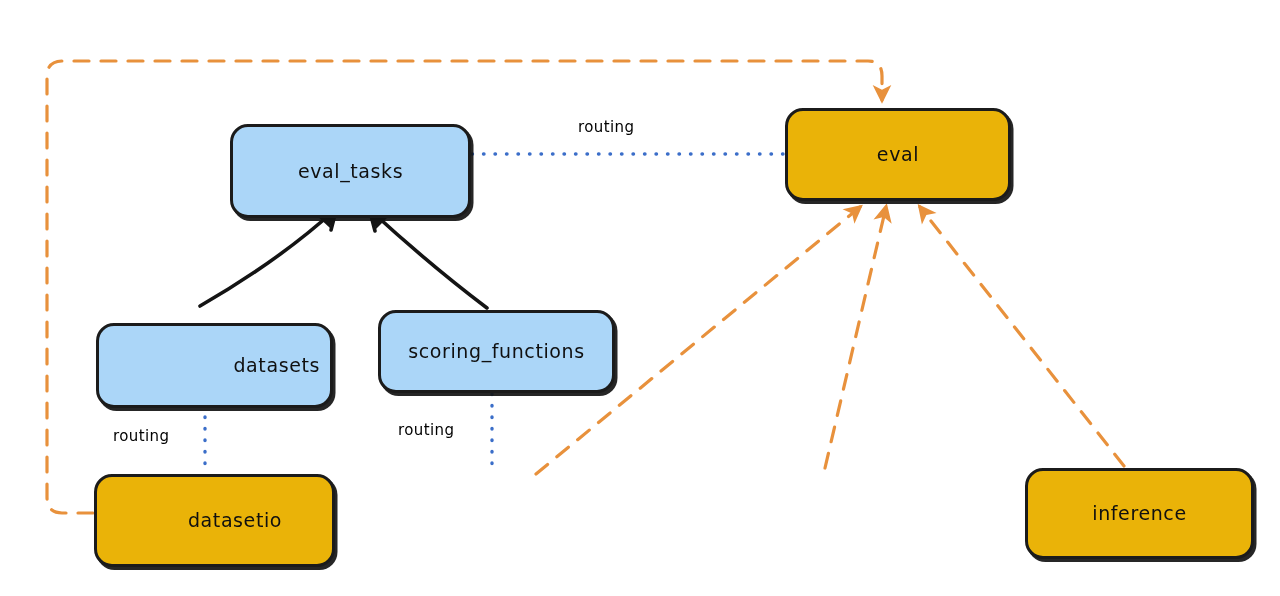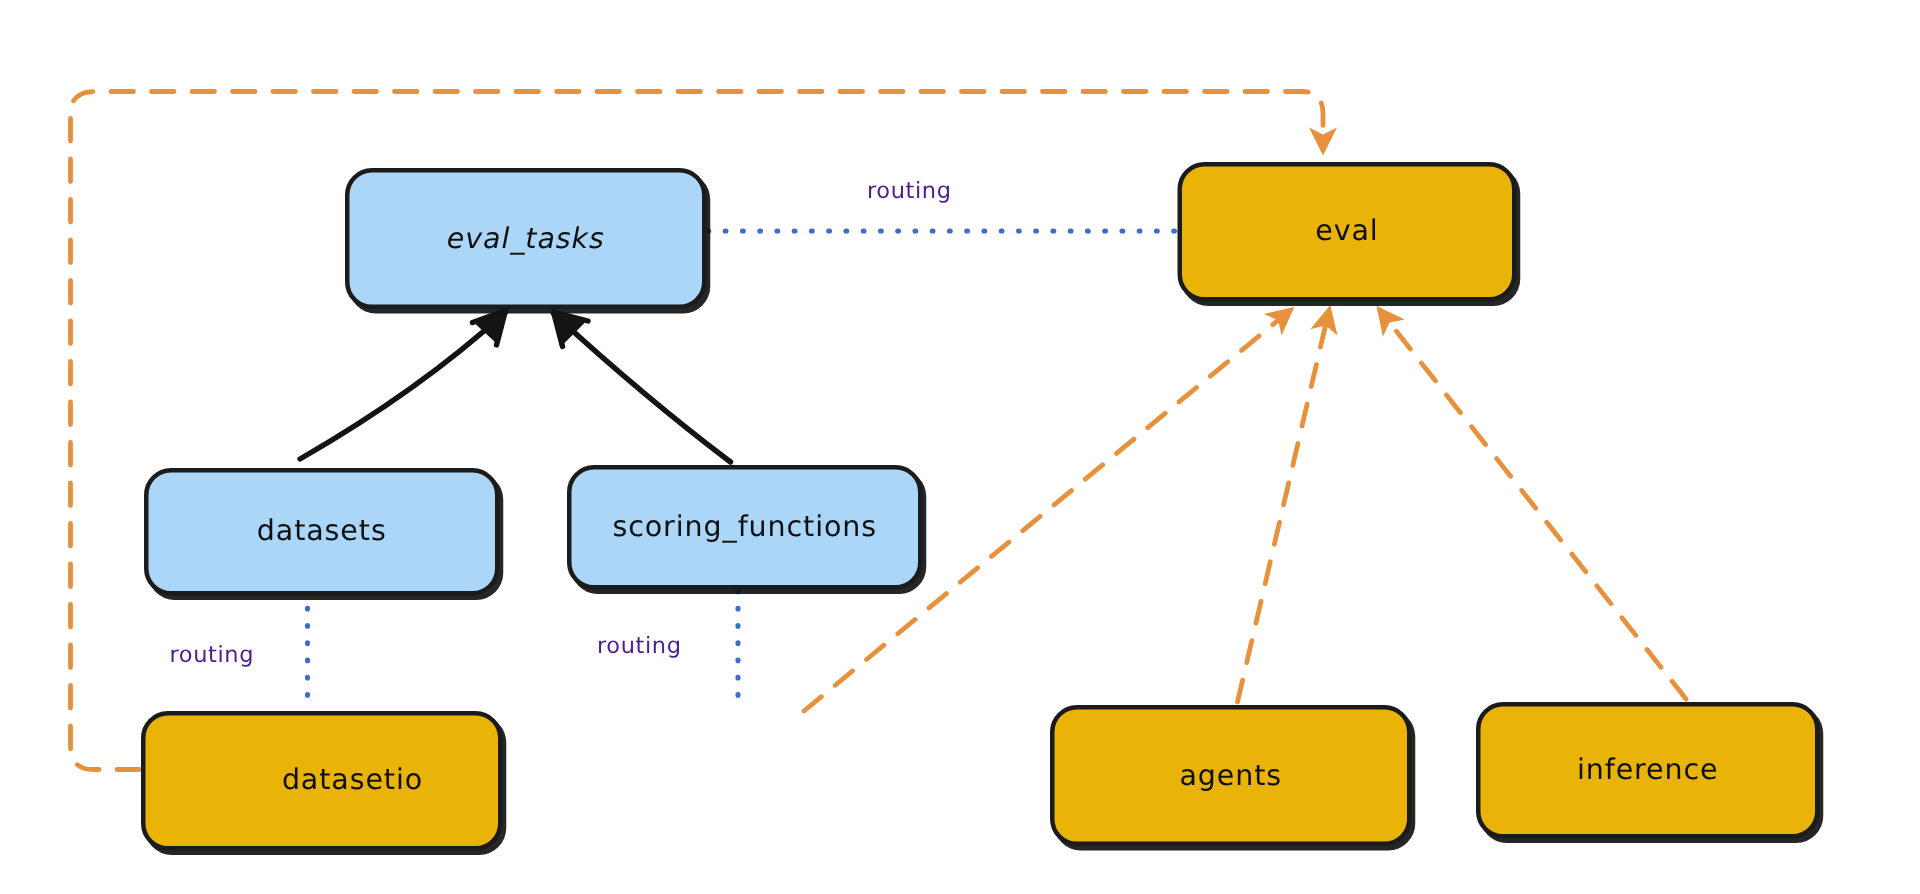--- a/index.html
+++ b/index.html
@@ -42,21 +42,21 @@
   }
   .node.blue  { background: #abd6f8; }
   .node.green { background: #eab308; }
   .node-label {
     display: block;
     padding: 0 10px;
     line-height: 1.1;
   }
   .edge-label {
     position: absolute;
-    color: #4c1d95;
+    color: #000000;
     font-family: "DejaVu Sans", sans-serif;
     font-size: 15px;
     letter-spacing: 0.4px;
     white-space: nowrap;
   }
 </style>
 </head>
 <body>
 
 <div id="diagram-root">
@@ -88,46 +88,43 @@
       <path d="M 337 207 L 317 216 L 330 228 Z" fill="#141414"></path>
     </g>
 
     <g>
       <path d="M 487 308 Q 430 265 369 209" fill="none" stroke="#141414" stroke-width="3.6" stroke-linecap="round"></path>
       <path d="M 369 208 L 392 214 M 369 208 L 375 231" fill="none" stroke="#141414" stroke-width="3.6" stroke-linecap="round"></path>
       <path d="M 369 208 L 390 215 L 376 229 Z" fill="#141414"></path>
     </g>
   </svg>
 
-  <div class="node blue" style="left:230px; top:112px; width:241px; height:94px;font-style:italic;">
+  <div class="node blue" style="left:230px; top:124px; width:241px; height:94px;">
     <span class="node-label">eval_tasks</span>
   </div>
 
   <div class="node green" style="left:785px; top:108px; width:226px; height:93px;">
     <span class="node-label">eval</span>
   </div>
 
-  <div class="node blue" style="left:96px; top:312px; width:237px; height:85px;">
+  <div class="node blue" style="left:96px; top:323px; width:237px; height:85px;justify-content:flex-end;">
     <span class="node-label">datasets</span>
   </div>
 
   <div class="node blue" style="left:378px; top:310px; width:237px; height:83px;justify-content:center;">
     <span class="node-label">scoring_functions</span>
   </div>
 
   <div class="node green" style="left:94px; top:474px; width:241px; height:93px;padding-left:41px;">
     <span class="node-label">datasetio</span>
   </div>
 
 
-  <div class="node green" style="left:700px; top:470px; width:241px; height:94px;">
-    <span class="node-label">agents</span>
-  </div>
 
-  <div class="node green" style="left:984px; top:468px; width:229px; height:91px;">
+  <div class="node green" style="left:1025px; top:468px; width:229px; height:91px;">
     <span class="node-label">inference</span>
   </div>
 
   <div class="edge-label" style="left:578px; top:118px;">routing</div>
 
   <div class="edge-label" style="left:113px; top:427px;">routing</div>
 
   <div class="edge-label" style="left:398px; top:421px;">routing</div>
 
 </div>

